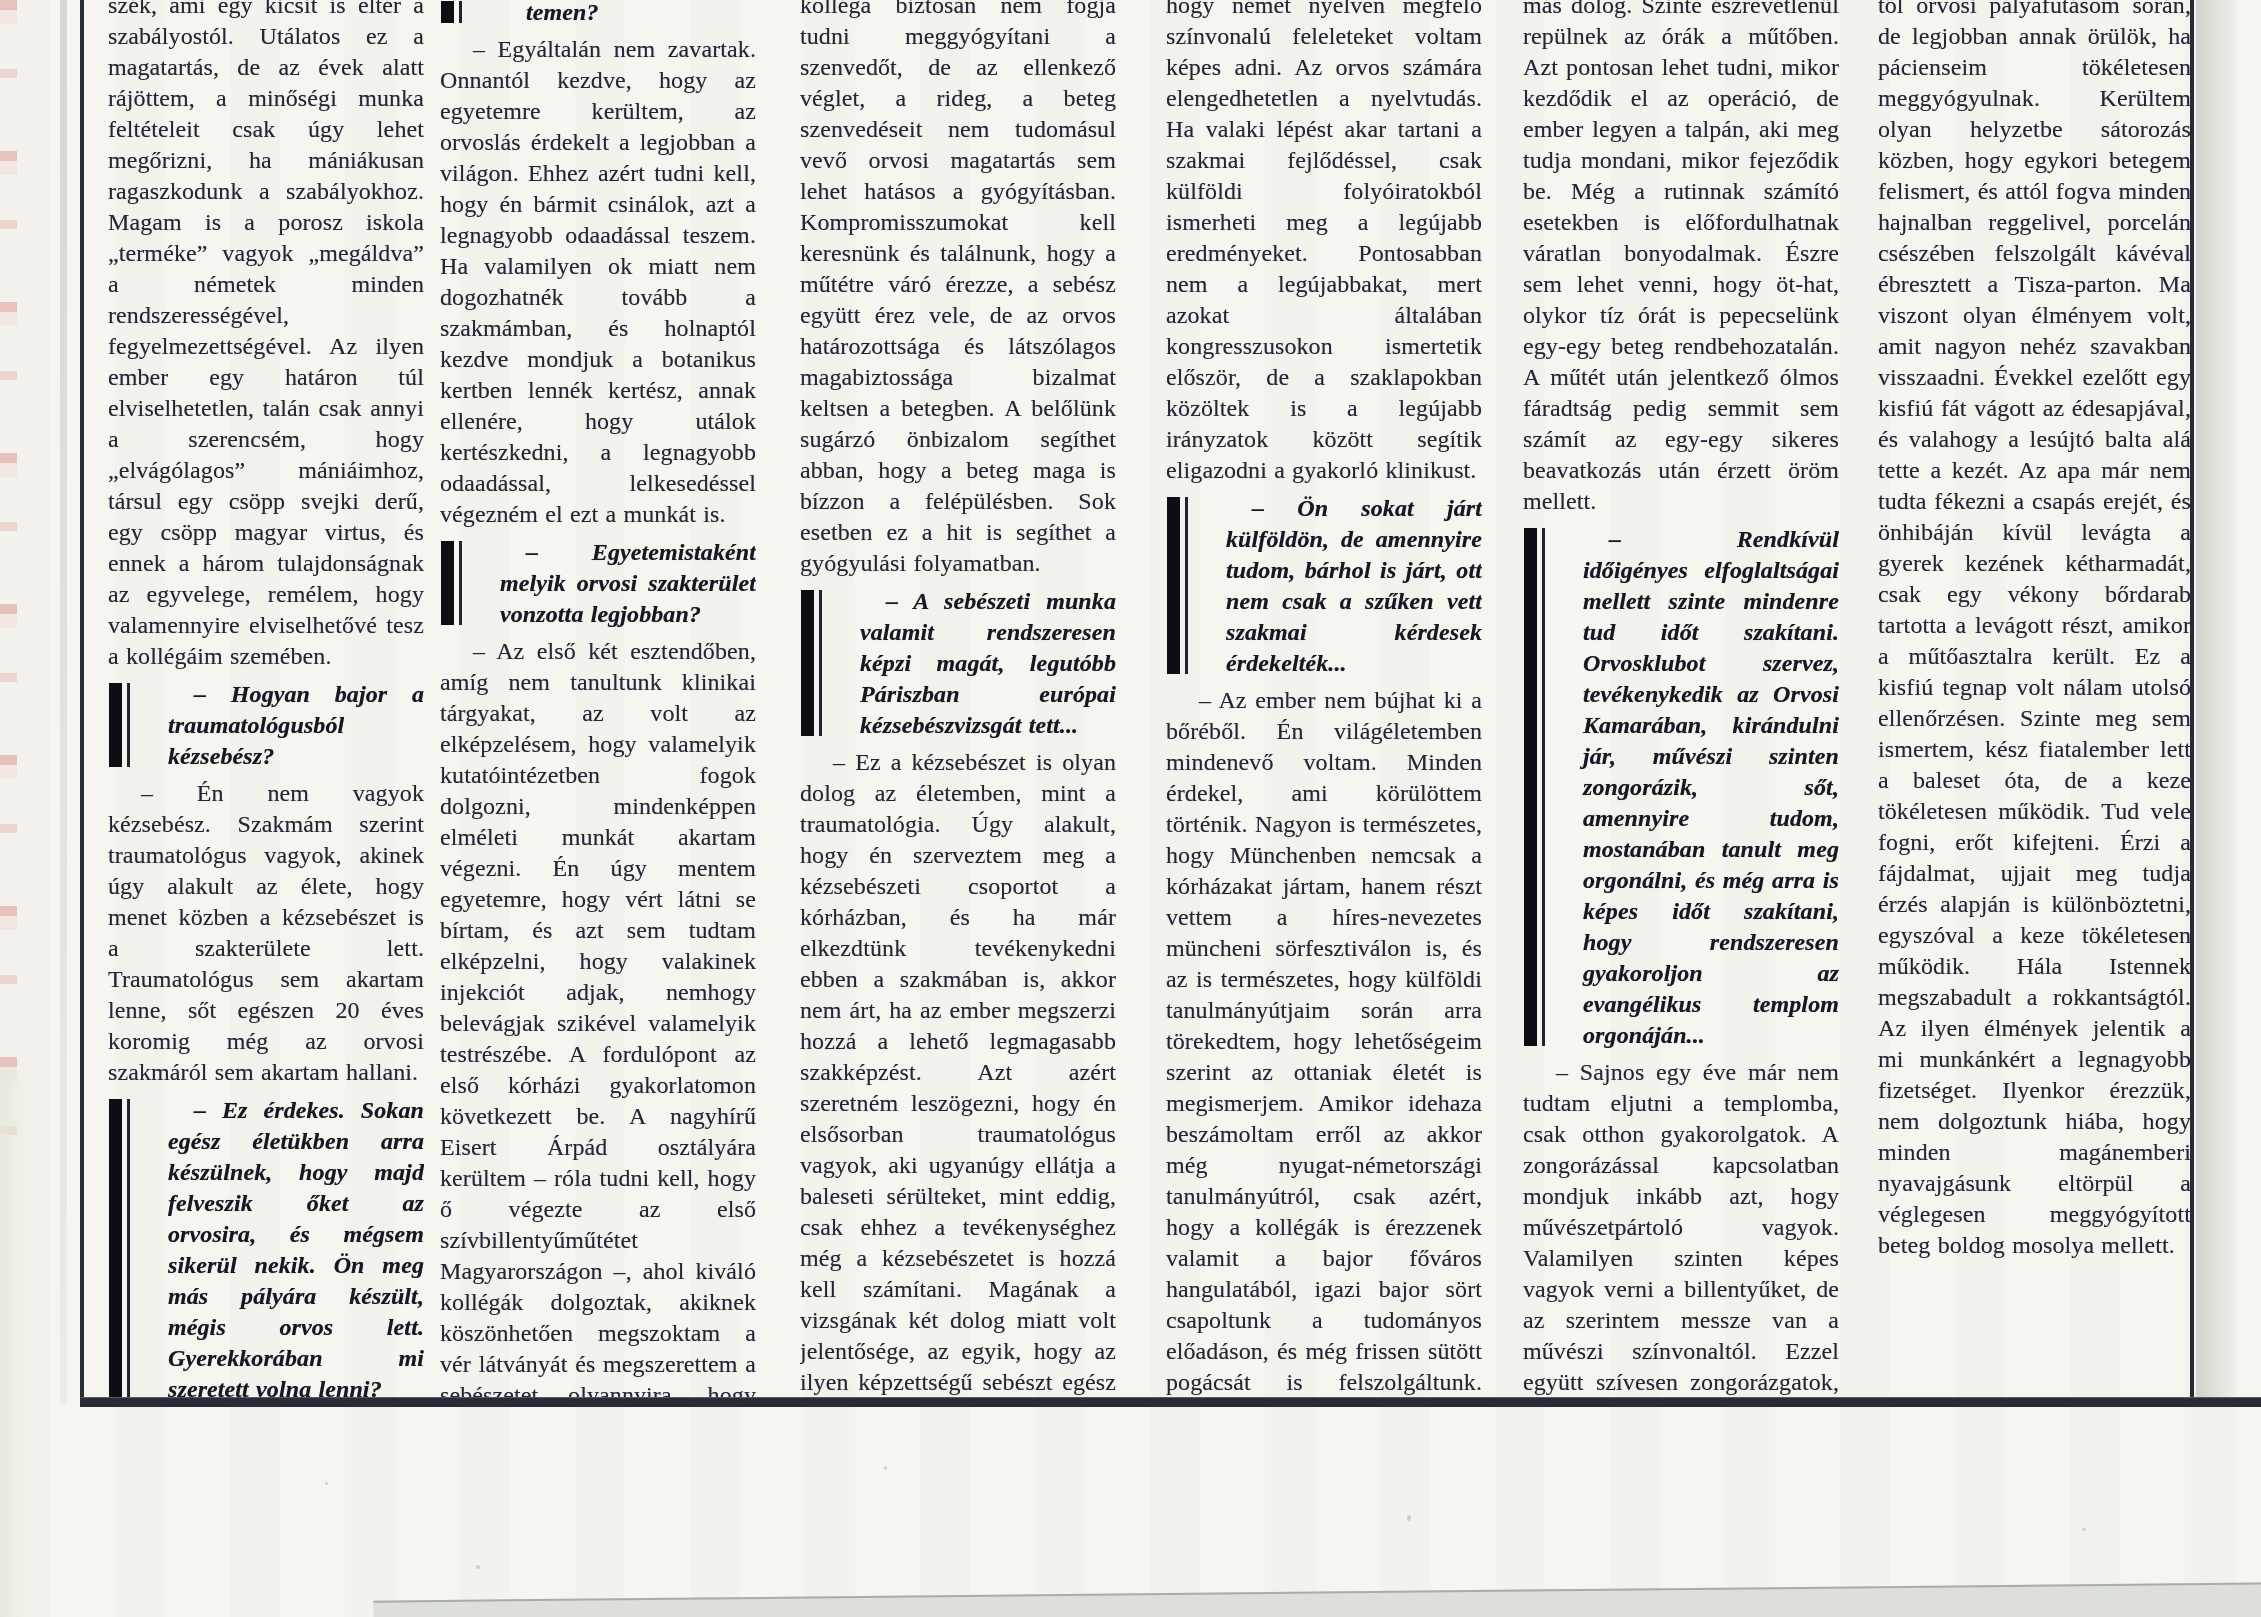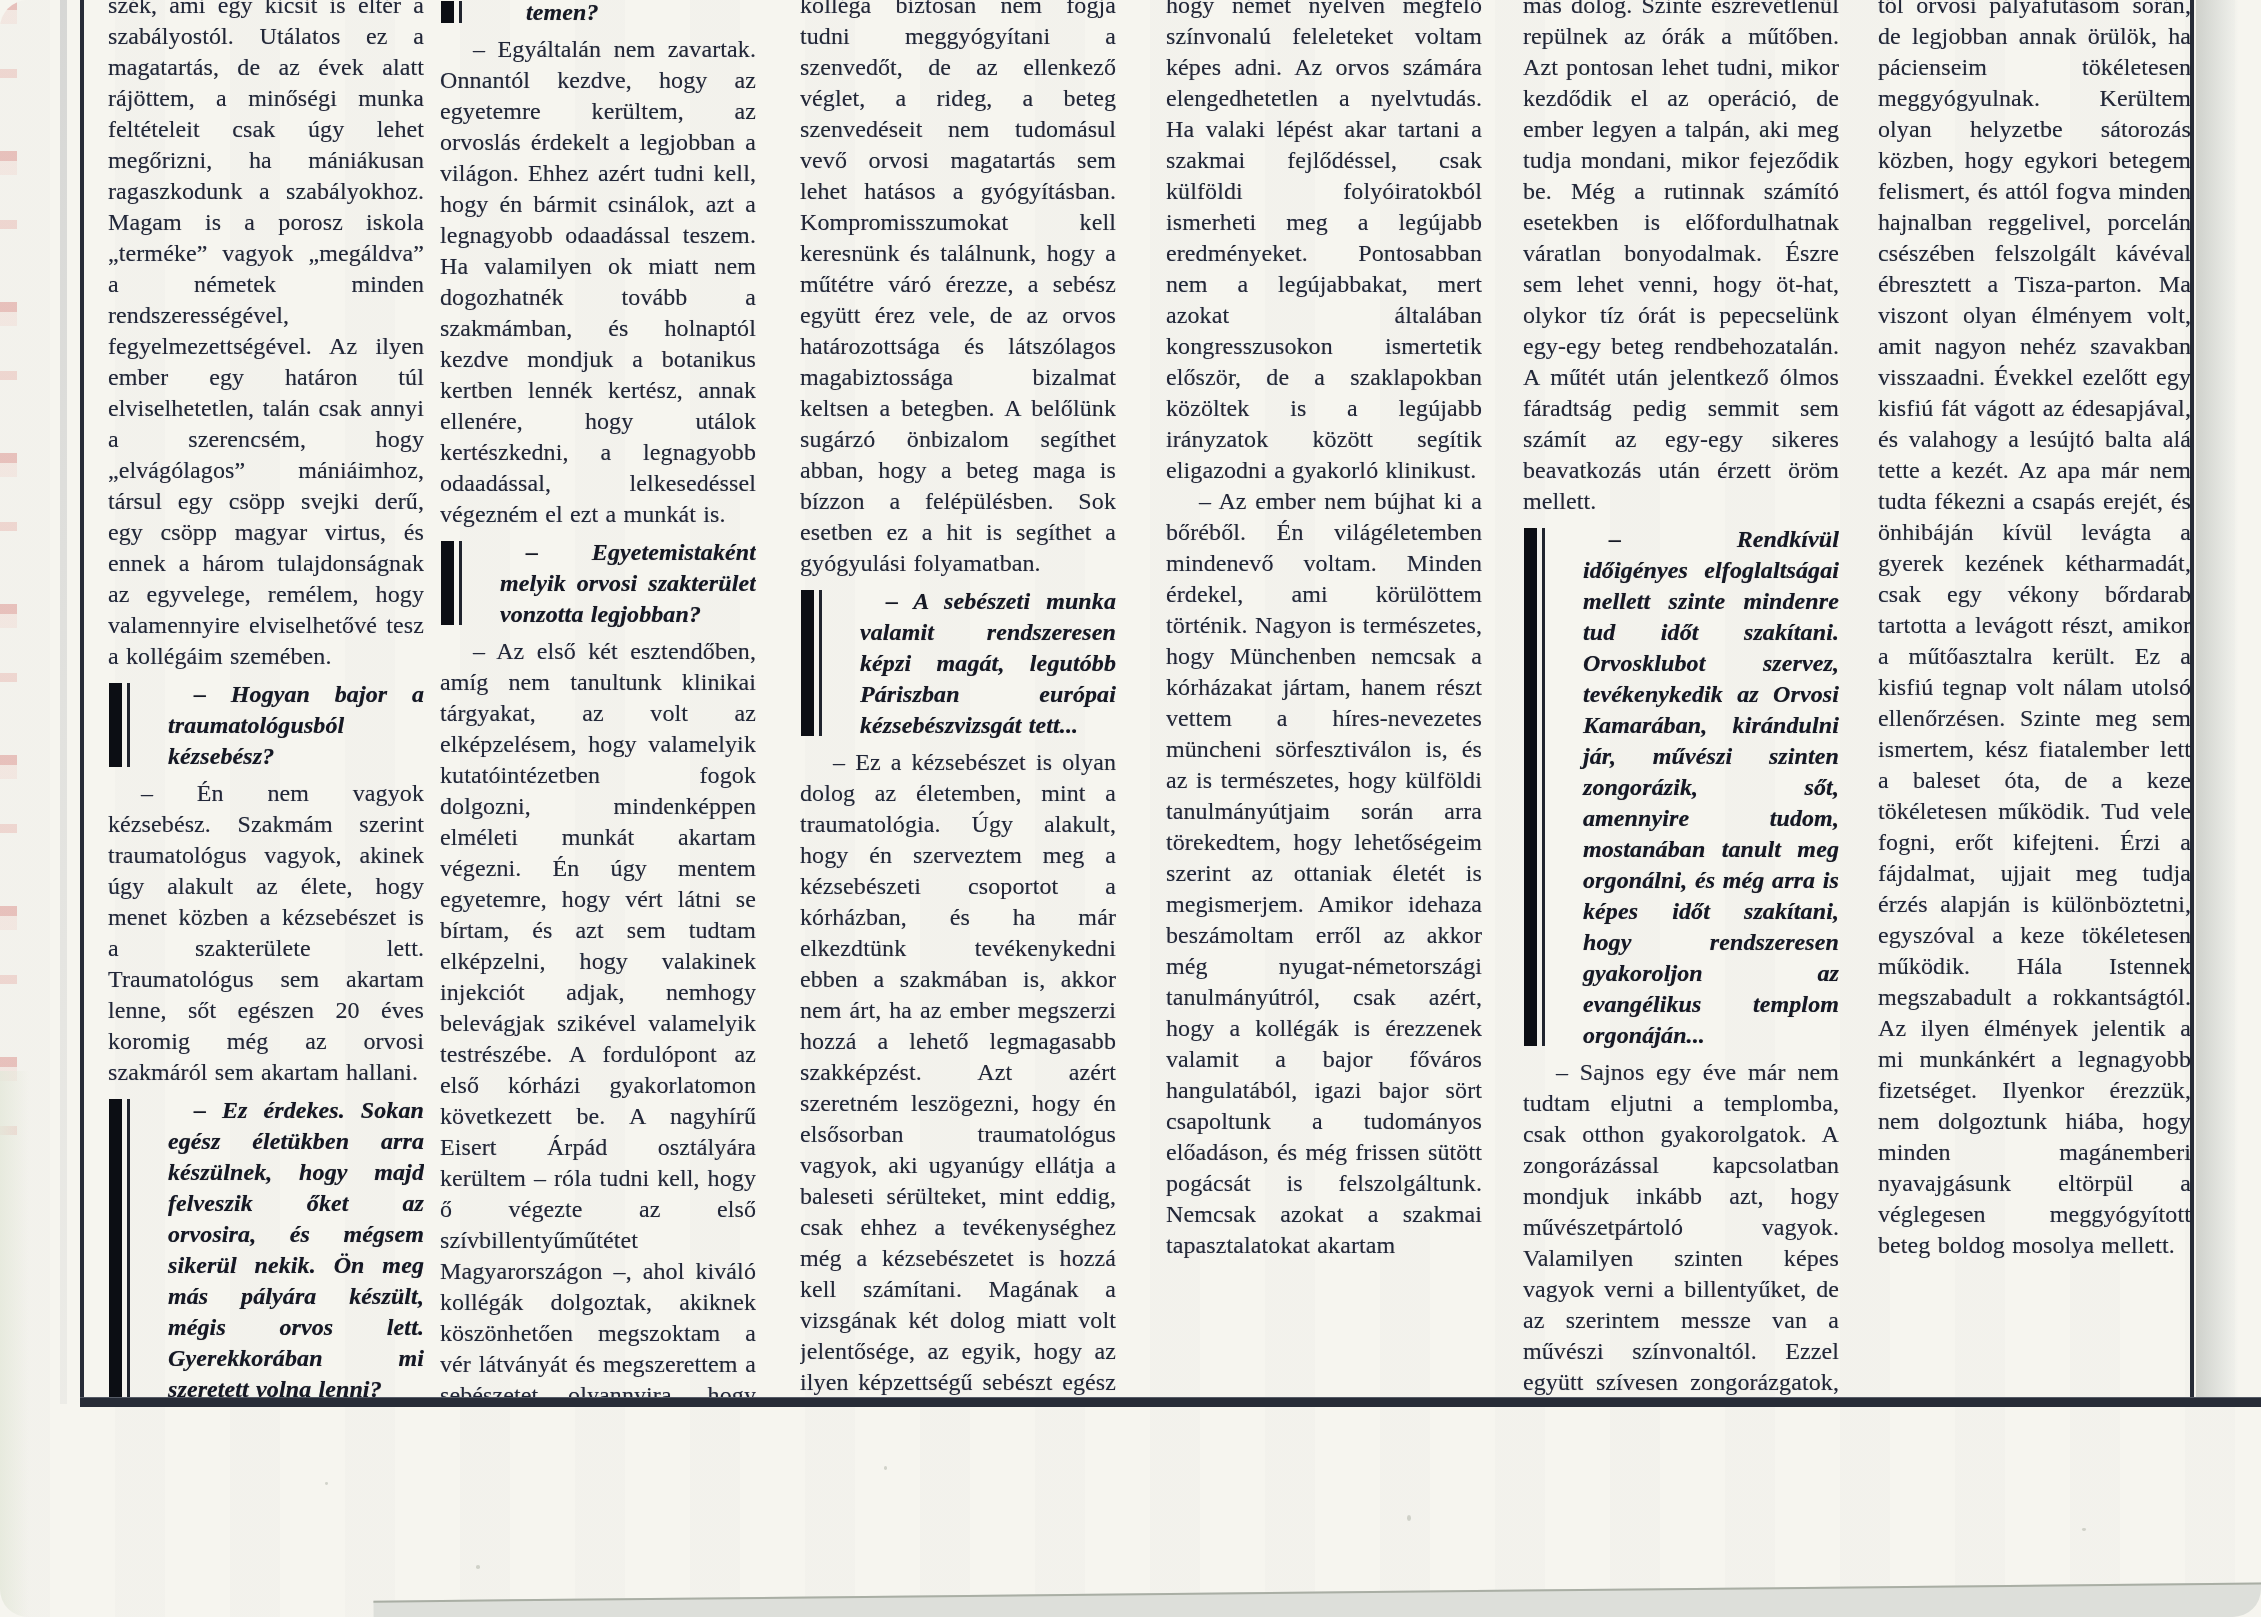--- a/index.html
+++ b/index.html
@@ -8,21 +8,20 @@
   html,body{margin:0;padding:0;}
   body{
     width:2261px;height:1617px;position:relative;overflow:hidden;
     background:var(--paper);
     font-family:"Liberation Serif","DejaVu Serif",serif;
   }
   .page{position:absolute;inset:0;overflow:hidden;
     background:
       repeating-linear-gradient(90deg, rgba(25,30,55,0.015) 0 50px, rgba(255,255,255,0) 50px 115px),
       var(--paper);
-    border-radius: 28px;
   }
   
   .left-edge-red{position:absolute;left:0;top:0;width:17px;height:1150px;opacity:.55;
     background:repeating-linear-gradient(to bottom,
       rgba(196,44,40,.45) 0 10px, rgba(236,130,120,.18) 10px 24.4px,
       rgba(255,255,255,0) 24.4px 69px, rgba(210,60,50,.28) 69px 78px,
       rgba(255,255,255,0) 78px 151px);
   }
   .left-edge-green{position:absolute;left:0;bottom:0;width:29px;height:546px;opacity:.8;
     background:linear-gradient(to right,#e4e8da,rgba(255,255,255,0));}
@@ -86,20 +85,21 @@
         <div class="q">– Egyetemistaként melyik orvosi szakterület vonzotta legjobban?</div>
         <div class="para indent">– Az első két esztendőben, amíg nem tanultunk klinikai tárgyakat, az volt az elképzelésem, hogy valamelyik kutatóintézetben fogok dolgozni, mindenképpen elméleti munkát akartam végezni. Én úgy mentem egyetemre, hogy vért látni se bírtam, és azt sem tudtam elképzelni, hogy valakinek injekciót adjak, nemhogy belevágjak szikével valamelyik testrészébe. A fordulópont az első kórházi gyakorlatomon következett be. A nagyhírű Eisert Árpád osztályára kerültem – róla tudni kell, hogy ő végezte az első szívbillentyűműtétet Magyarországon –, ahol kiváló kollégák dolgoztak, akiknek köszönhetően megszoktam a vér látványát és megszerettem a sebészetet olyannyira, hogy másodéves koromtól a</div>
       </div>
       <div class="col">
         <div class="para">kolléga biztosan nem fogja tudni meggyógyítani a szenvedőt, de az ellenkező véglet, a rideg, a beteg szenvedéseit nem tudomásul vevő orvosi magatartás sem lehet hatásos a gyógyításban. Kompromisszumokat kell keresnünk és találnunk, hogy a műtétre váró érezze, a sebész együtt érez vele, de az orvos határozottsága és látszólagos magabiztossága bizalmat keltsen a betegben. A belőlünk sugárzó önbizalom segíthet abban, hogy a beteg maga is bízzon a felépülésben. Sok esetben ez a hit is segíthet a gyógyulási folyamatban.</div>
         <div class="q">– A sebészeti munka valamit rendszeresen képzi magát, legutóbb Páriszban európai kézsebészvizsgát tett...</div>
         <div class="para indent">– Ez a kézsebészet is olyan dolog az életemben, mint a traumatológia. Úgy alakult, hogy én szerveztem meg a kézsebészeti csoportot a kórházban, és ha már elkezdtünk tevékenykedni ebben a szakmában is, akkor nem árt, ha az ember megszerzi hozzá a lehető legmagasabb szakképzést. Azt azért szeretném leszögezni, hogy én elsősorban traumatológus vagyok, aki ugyanúgy ellátja a baleseti sérülteket, mint eddig, csak ehhez a tevékenységhez még a kézsebészetet is hozzá kell számítani. Magának a vizsgának két dolog miatt volt jelentősége, az egyik, hogy az ilyen képzettségű sebészt egész Európában szakorvos-</div>
       </div>
       <div class="col">
         <div class="para">hogy német nyelven megfelő színvonalú feleleteket voltam képes adni. Az orvos számára elengedhetetlen a nyelvtudás. Ha valaki lépést akar tartani a szakmai fejlődéssel, csak külföldi folyóiratokból ismerheti meg a legújabb eredményeket. Pontosabban nem a legújabbakat, mert azokat általában kongresszusokon ismertetik először, de a szaklapokban közöltek is a legújabb irányzatok között segítik eligazodni a gyakorló klinikust.</div>
+        <div class="q">– Ön sokat járt külföldön, de amennyire tudom, bárhol is járt, ott nem csak a szűken vett szakmai kérdesek érdekelték...</div>
         <div class="para indent">– Az ember nem bújhat ki a bőréből. Én világéletemben mindenevő voltam. Minden érdekel, ami körülöttem történik. Nagyon is természetes, hogy Münchenben nemcsak a kórházakat jártam, hanem részt vettem a híres-nevezetes müncheni sörfesztiválon is, és az is természetes, hogy külföldi tanulmányútjaim során arra törekedtem, hogy lehetőségeim szerint az ottaniak életét is megismerjem. Amikor idehaza beszámoltam erről az akkor még nyugat-németországi tanulmányútról, csak azért, hogy a kollégák is érezzenek valamit a bajor főváros hangulatából, igazi bajor sört csapoltunk a tudományos előadáson, és még frissen sütött pogácsát is felszolgáltunk. Nemcsak azokat a szakmai tapasztalatokat akartam</div>
       </div>
       <div class="col">
         <div class="para">más dolog. Szinte észrevétlenül repülnek az órák a műtőben. Azt pontosan lehet tudni, mikor kezdődik el az operáció, de ember legyen a talpán, aki meg tudja mondani, mikor fejeződik be. Még a rutinnak számító esetekben is előfordulhatnak váratlan bonyodalmak. Észre sem lehet venni, hogy öt-hat, olykor tíz órát is pepecselünk egy-egy beteg rendbehozatalán. A műtét után jelentkező ólmos fáradtság pedig semmit sem számít az egy-egy sikeres beavatkozás után érzett öröm mellett.</div>
         <div class="q">– Rendkívül időigényes elfoglaltságai mellett szinte mindenre tud időt szakítani. Orvosklubot szervez, tevékenykedik az Orvosi Kamarában, kirándulni jár, művészi szinten zongorázik, sőt, amennyire tudom, mostanában tanult meg orgonálni, és még arra is képes időt szakítani, hogy rendszeresen gyakoroljon az evangélikus templom orgonáján...</div>
         <div class="para indent">– Sajnos egy éve már nem tudtam eljutni a templomba, csak otthon gyakorolgatok. A zongorázással kapcsolatban mondjuk inkább azt, hogy művészetpártoló vagyok. Valamilyen szinten képes vagyok verni a billentyűket, de az szerintem messze van a művészi színvonaltól. Ezzel együtt szívesen zongorázgatok, és szívesen veszek részt a „Muzsikáló Orvosok” koncertjein. Ami az Orvos Klubot</div>
       </div>
       <div class="col">
         <div class="para">től orvosi pályafutásom során, de legjobban annak örülök, ha pácienseim tökéletesen meggyógyulnak. Kerültem olyan helyzetbe sátorozás közben, hogy egykori betegem felismert, és attól fogva minden hajnalban reggelivel, porcelán csészében felszolgált kávéval ébresztett a Tisza-parton. Ma viszont olyan élményem volt, amit nagyon nehéz szavakban visszaadni. Évekkel ezelőtt egy kisfiú fát vágott az édesapjával, és valahogy a lesújtó balta alá tette a kezét. Az apa már nem tudta fékezni a csapás erejét, és önhibáján kívül levágta a gyerek kezének kétharmadát, csak egy vékony bőrdarab tartotta a levágott részt, amikor a műtőasztalra került. Ez a kisfiú tegnap volt nálam utolsó ellenőrzésen. Szinte meg sem ismertem, kész fiatalember lett a baleset óta, de a keze tökéletesen működik. Tud vele fogni, erőt kifejteni. Érzi a fájdalmat, ujjait meg tudja érzés alapján is különböztetni, egyszóval a keze tökéletesen működik. Hála Istennek megszabadult a rokkantságtól. Az ilyen élmények jelentik a mi munkánkért a legnagyobb fizetséget. Ilyenkor érezzük, nem dolgoztunk hiába, hogy minden magánemberi nyavajgásunk eltörpül a véglegesen meggyógyított beteg boldog mosolya mellett.</div>
       </div>

